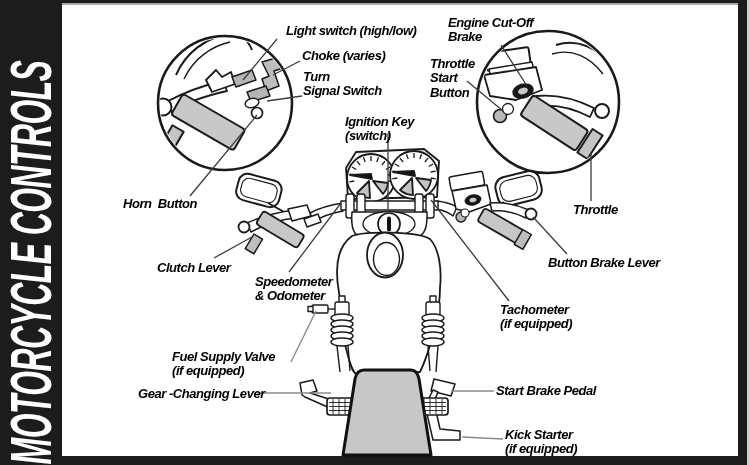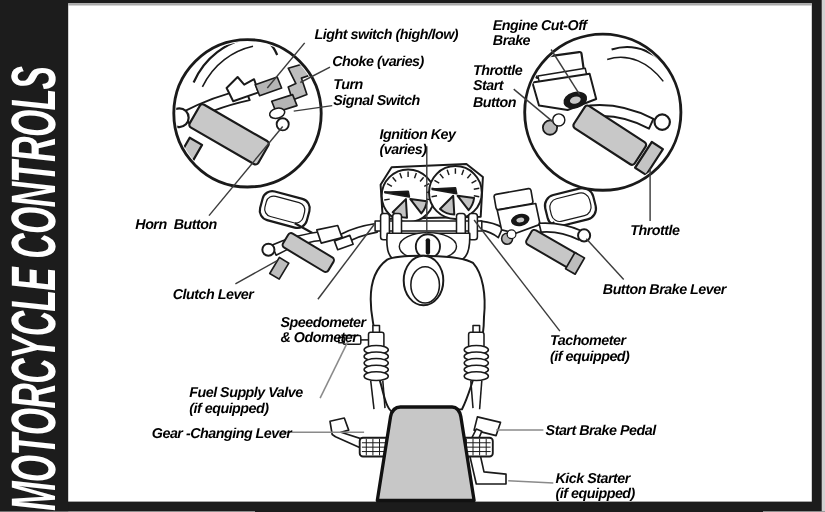--- a/index.html
+++ b/index.html
@@ -295,30 +295,30 @@
       <line x1="462" y1="437" x2="503" y2="439"></line>
     </g>
   </g>
 </svg>
 
 <div class="lbl" style="left:286px;top:24px">Light switch (high/low)</div>
 <div class="lbl" style="left:302px;top:49px">Choke (varies)</div>
 <div class="lbl" style="left:303px;top:70px">Turn
 Signal Switch</div>
 <div class="lbl" style="left:345px;top:115px">Ignition Key
-(varies)</div>
+(switch)</div>
 <div class="lbl" style="left:448px;top:16px">Engine Cut-Off
 Brake</div>
 <div class="lbl" style="left:430px;top:57px">Throttle
 Start
 Button</div>
 <div class="lbl" style="left:573px;top:203px">Throttle</div>
 <div class="lbl" style="left:123px;top:197px">Horn  Button</div>
 <div class="lbl" style="left:157px;top:261px">Clutch Lever</div>
-<div class="lbl" style="left:255px;top:286px">Speedometer
+<div class="lbl" style="left:255px;top:275px">Speedometer
 &amp; Odometer</div>
 <div class="lbl" style="left:548px;top:256px">Button Brake Lever</div>
 <div class="lbl" style="left:500px;top:303px">Tachometer
 (if equipped)</div>
 <div class="lbl" style="left:172px;top:350px">Fuel Supply Valve
 (if equipped)</div>
 <div class="lbl" style="left:138px;top:387px">Gear -Changing Lever</div>
 <div class="lbl" style="left:496px;top:384px">Start Brake Pedal</div>
 <div class="lbl" style="left:505px;top:428px">Kick Starter
 (if equipped)</div>

